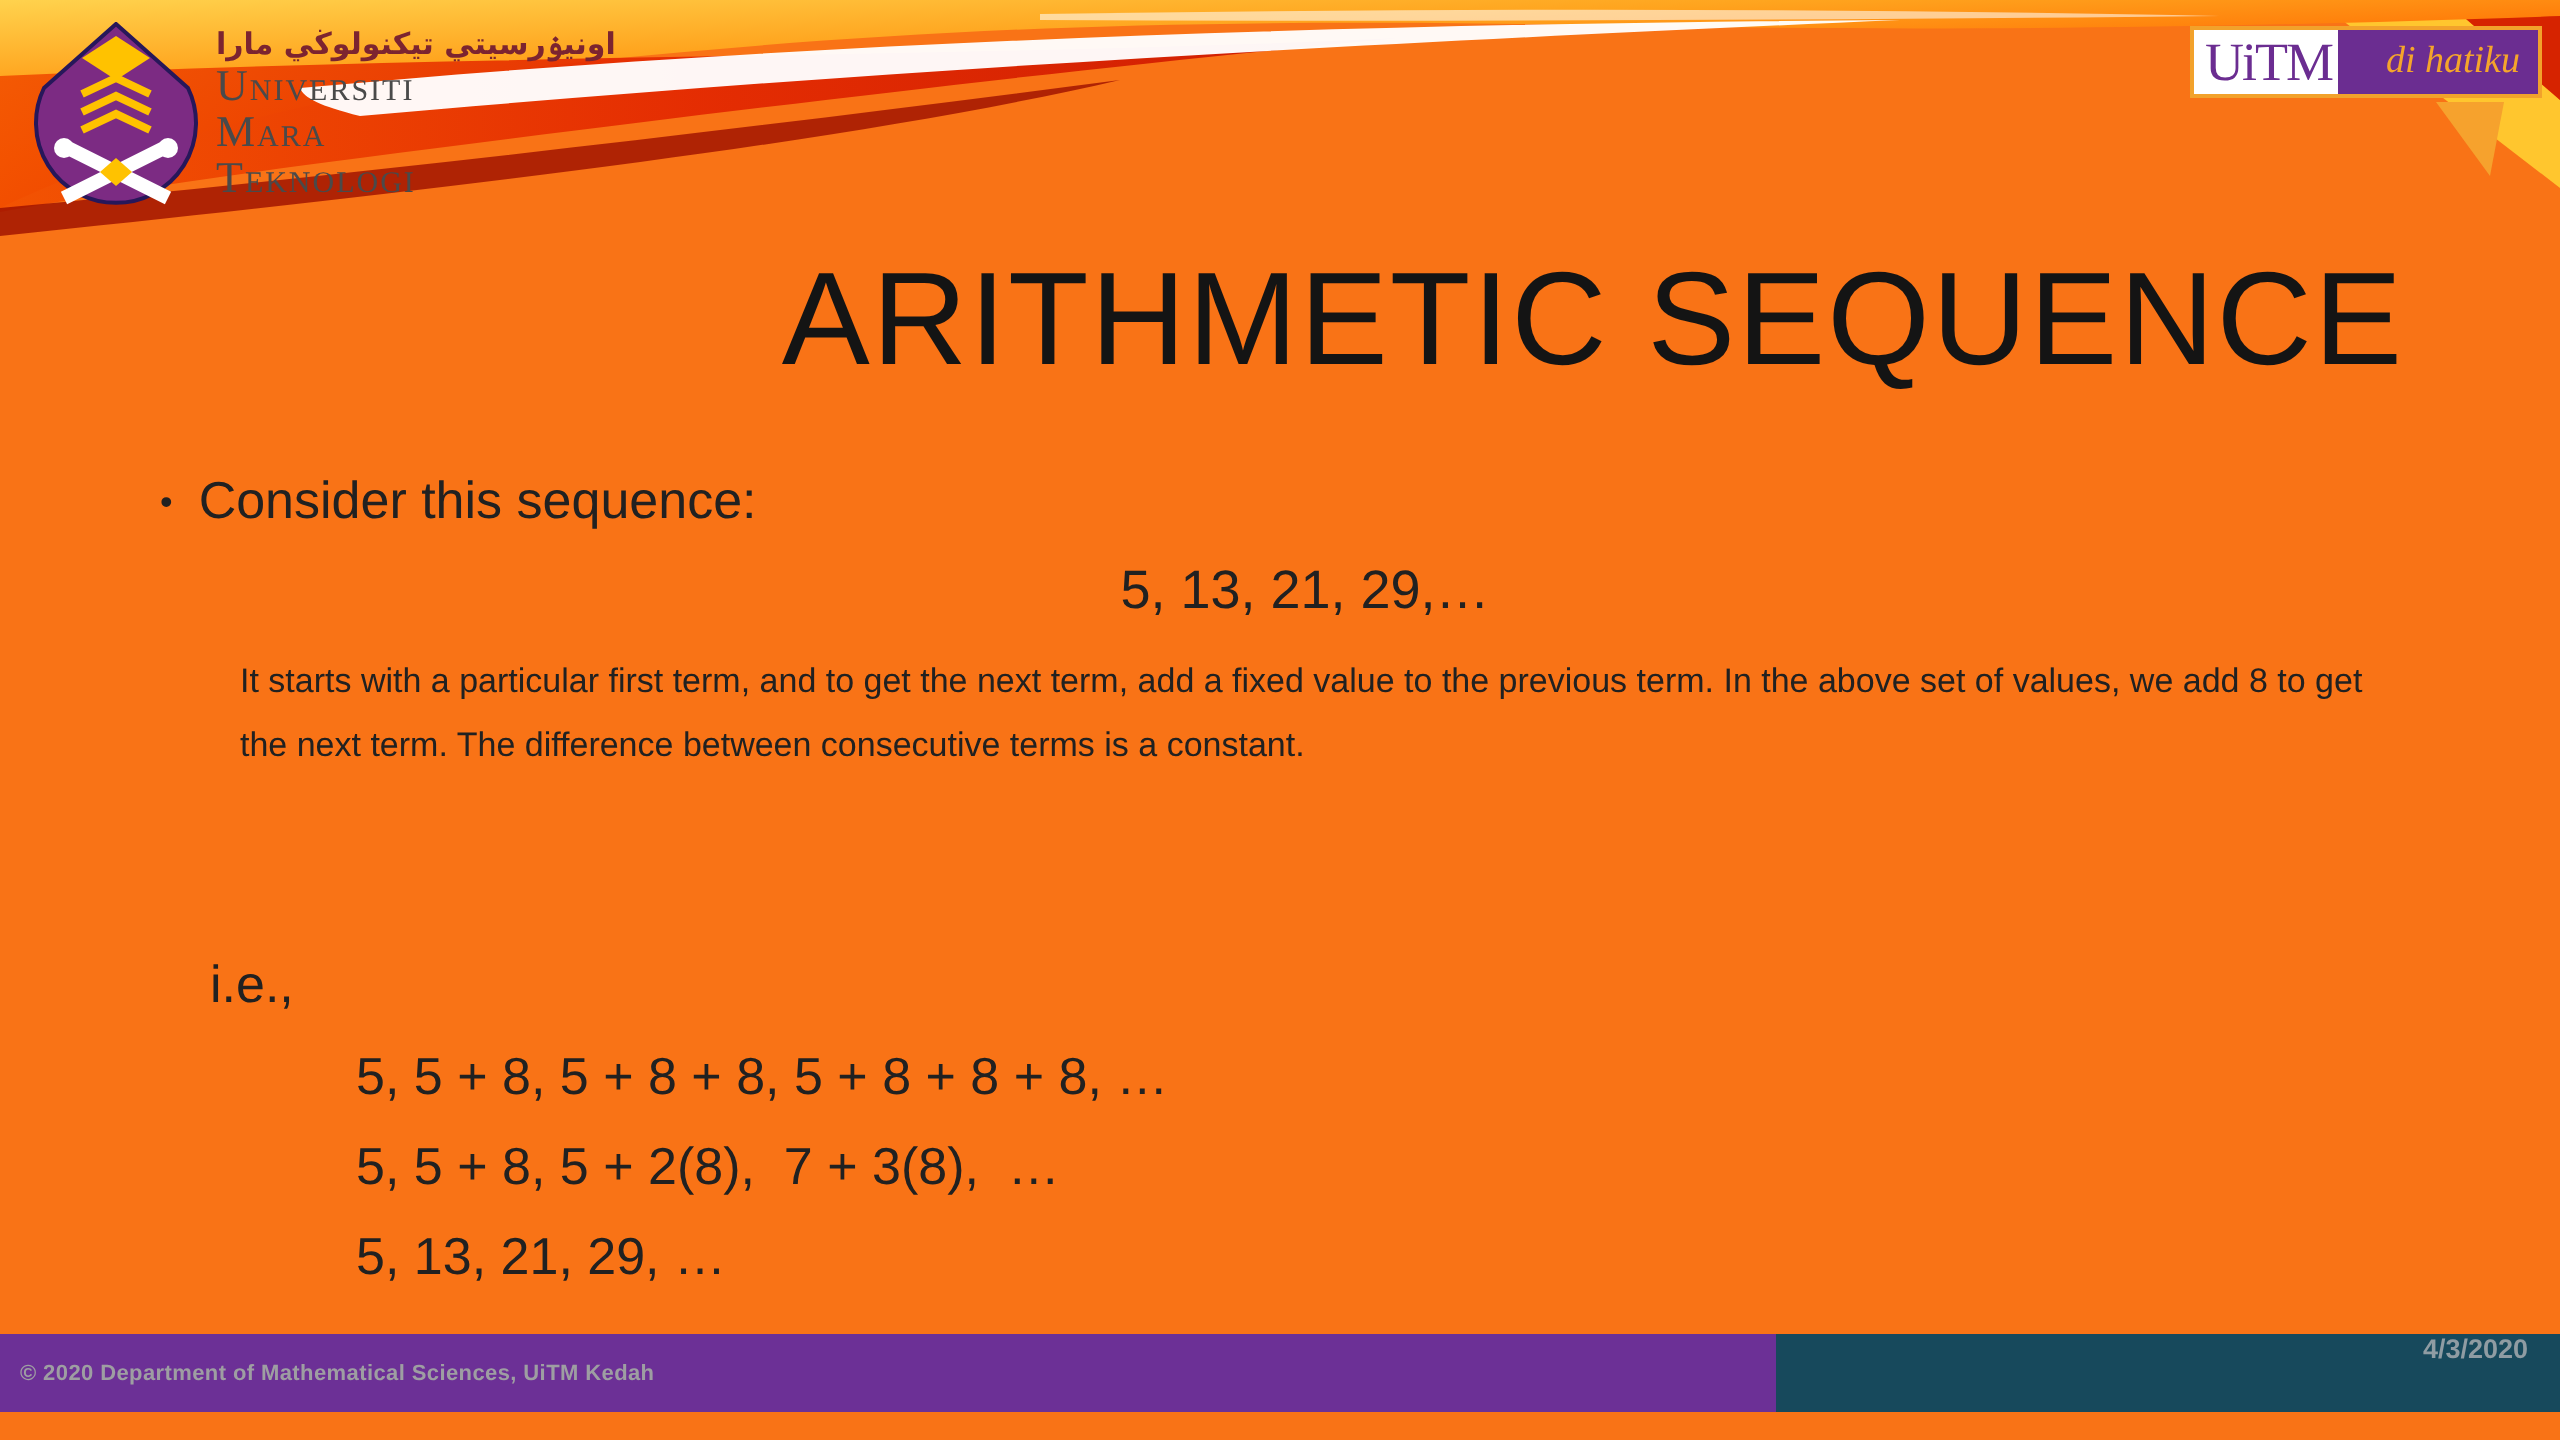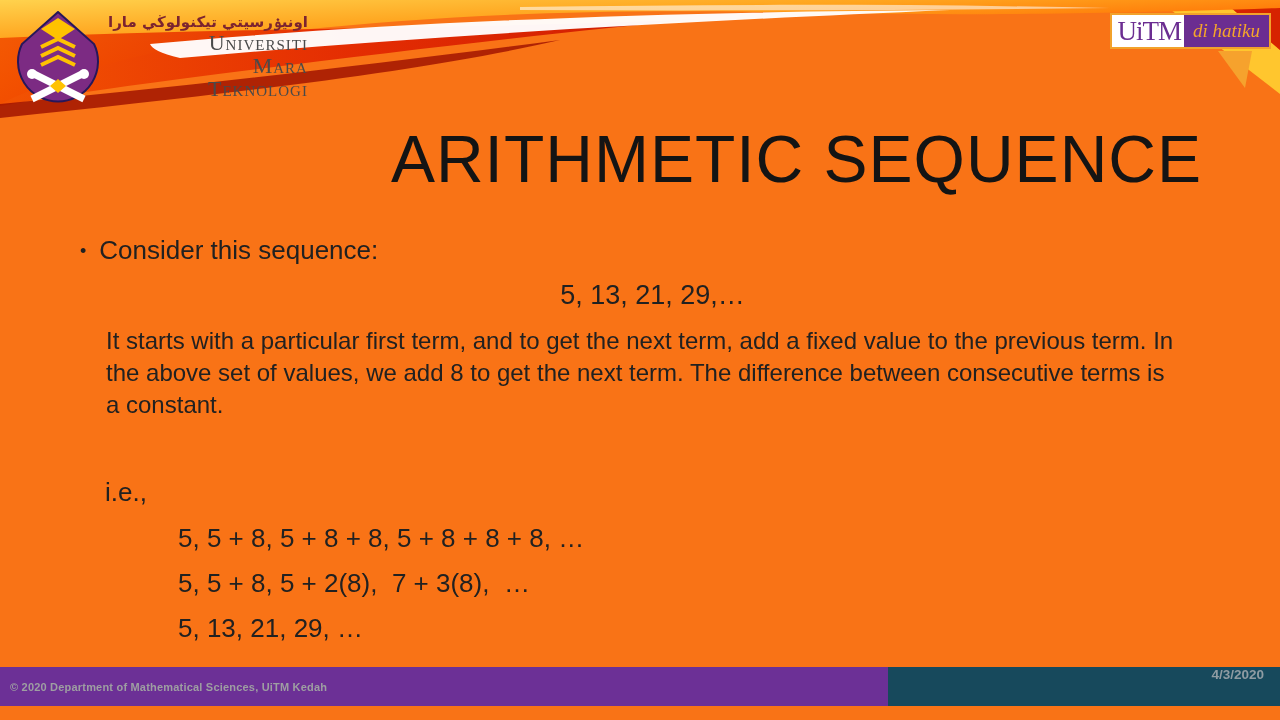--- a/index.html
+++ b/index.html
@@ -20,49 +20,49 @@
   .logo-shield { width:88px; height:97px; }
   .logo-textcol { margin-left:6px; padding-top:2px; }
   .logo-jawi {
     font-family:"DejaVu Sans", sans-serif;
     font-size:15px; line-height:18px; color:#7c2430; font-weight:bold;
     white-space:nowrap;
   }
   .logo-name {
     font-family:"Liberation Serif", serif;
     font-variant:small-caps; font-size:22px; line-height:23px;
-    color:#4a4a4a; letter-spacing:1px;text-align:right;
+    color:#4a4a4a; letter-spacing:1px;
   }
 
   
   .badge { position:absolute; top:13px; right:9px; display:flex; align-items:stretch;
            border:2px solid #f2a22b; height:36px; }
   .badge-left { background:#ffffff; display:flex; align-items:center; padding:0 3px 0 5px; }
   .badge-brand { font-family:"Liberation Serif", serif; font-weight:normal;
                  font-size:27px; color:#6b2d91; letter-spacing:-1px; }
-  .badge-right { background:#6b2d91; display:flex; align-items:center; padding:0 9px 0 7px;
+  .badge-right { background:#6b2d91; display:flex; align-items:center; padding:0 9px 0 22px;
                  border-left:2px solid #6b2d91; }
   .badge-tagline { font-family:"Liberation Serif", serif; font-style:italic;
                    font-size:19px; color:#f5a52b; white-space:nowrap; }
   .badge-tail { position:absolute; top:51px; right:28px; width:0; height:0;
                 border-top:37px solid #f6a22d;
                 border-left:27px solid transparent;
                 border-right:7px solid transparent; }
 
   
   .slide-title {
     position:absolute; top:121px; right:78px;
     font-size:66px; letter-spacing:1px; color:#141414; white-space:nowrap;
   }
   .bullet-line { position:absolute; left:80px; top:235px; font-size:26px; display:flex; }
   .bullet-glyph { font-size:18px; line-height:32px; margin-right:13px; color:#212121; }
   .seq-display { position:absolute; left:105px; top:280px; width:1095px;
                  text-align:center; font-size:27px; }
-  .paragraph { position:absolute; left:106px; top:325px; width:1070px;
-               font-size:24px; line-height:32px; }
+  .paragraph { position:absolute; left:120px; top:325px; width:1070px;
+               font-size:17px; line-height:32px; }
   .ie-label { position:absolute; left:105px; top:477px; font-size:26px; }
   .deriv { position:absolute; left:178px; font-size:26px; white-space:pre; }
   .deriv-0 { top:523px; } .deriv-1 { top:568px; } .deriv-2 { top:613px; }
 
   
   .footer-purple { position:absolute; left:0; top:667px; width:888px; height:39px;
                    background:#6c3096; display:flex; align-items:center; }
   .footer-teal { position:absolute; left:888px; top:667px; width:392px; height:39px;
                  background:#17495c; display:flex; align-items:flex-start; justify-content:flex-end; }
   .footer-copy { padding-left:10px; font-size:11px; font-weight:bold;

